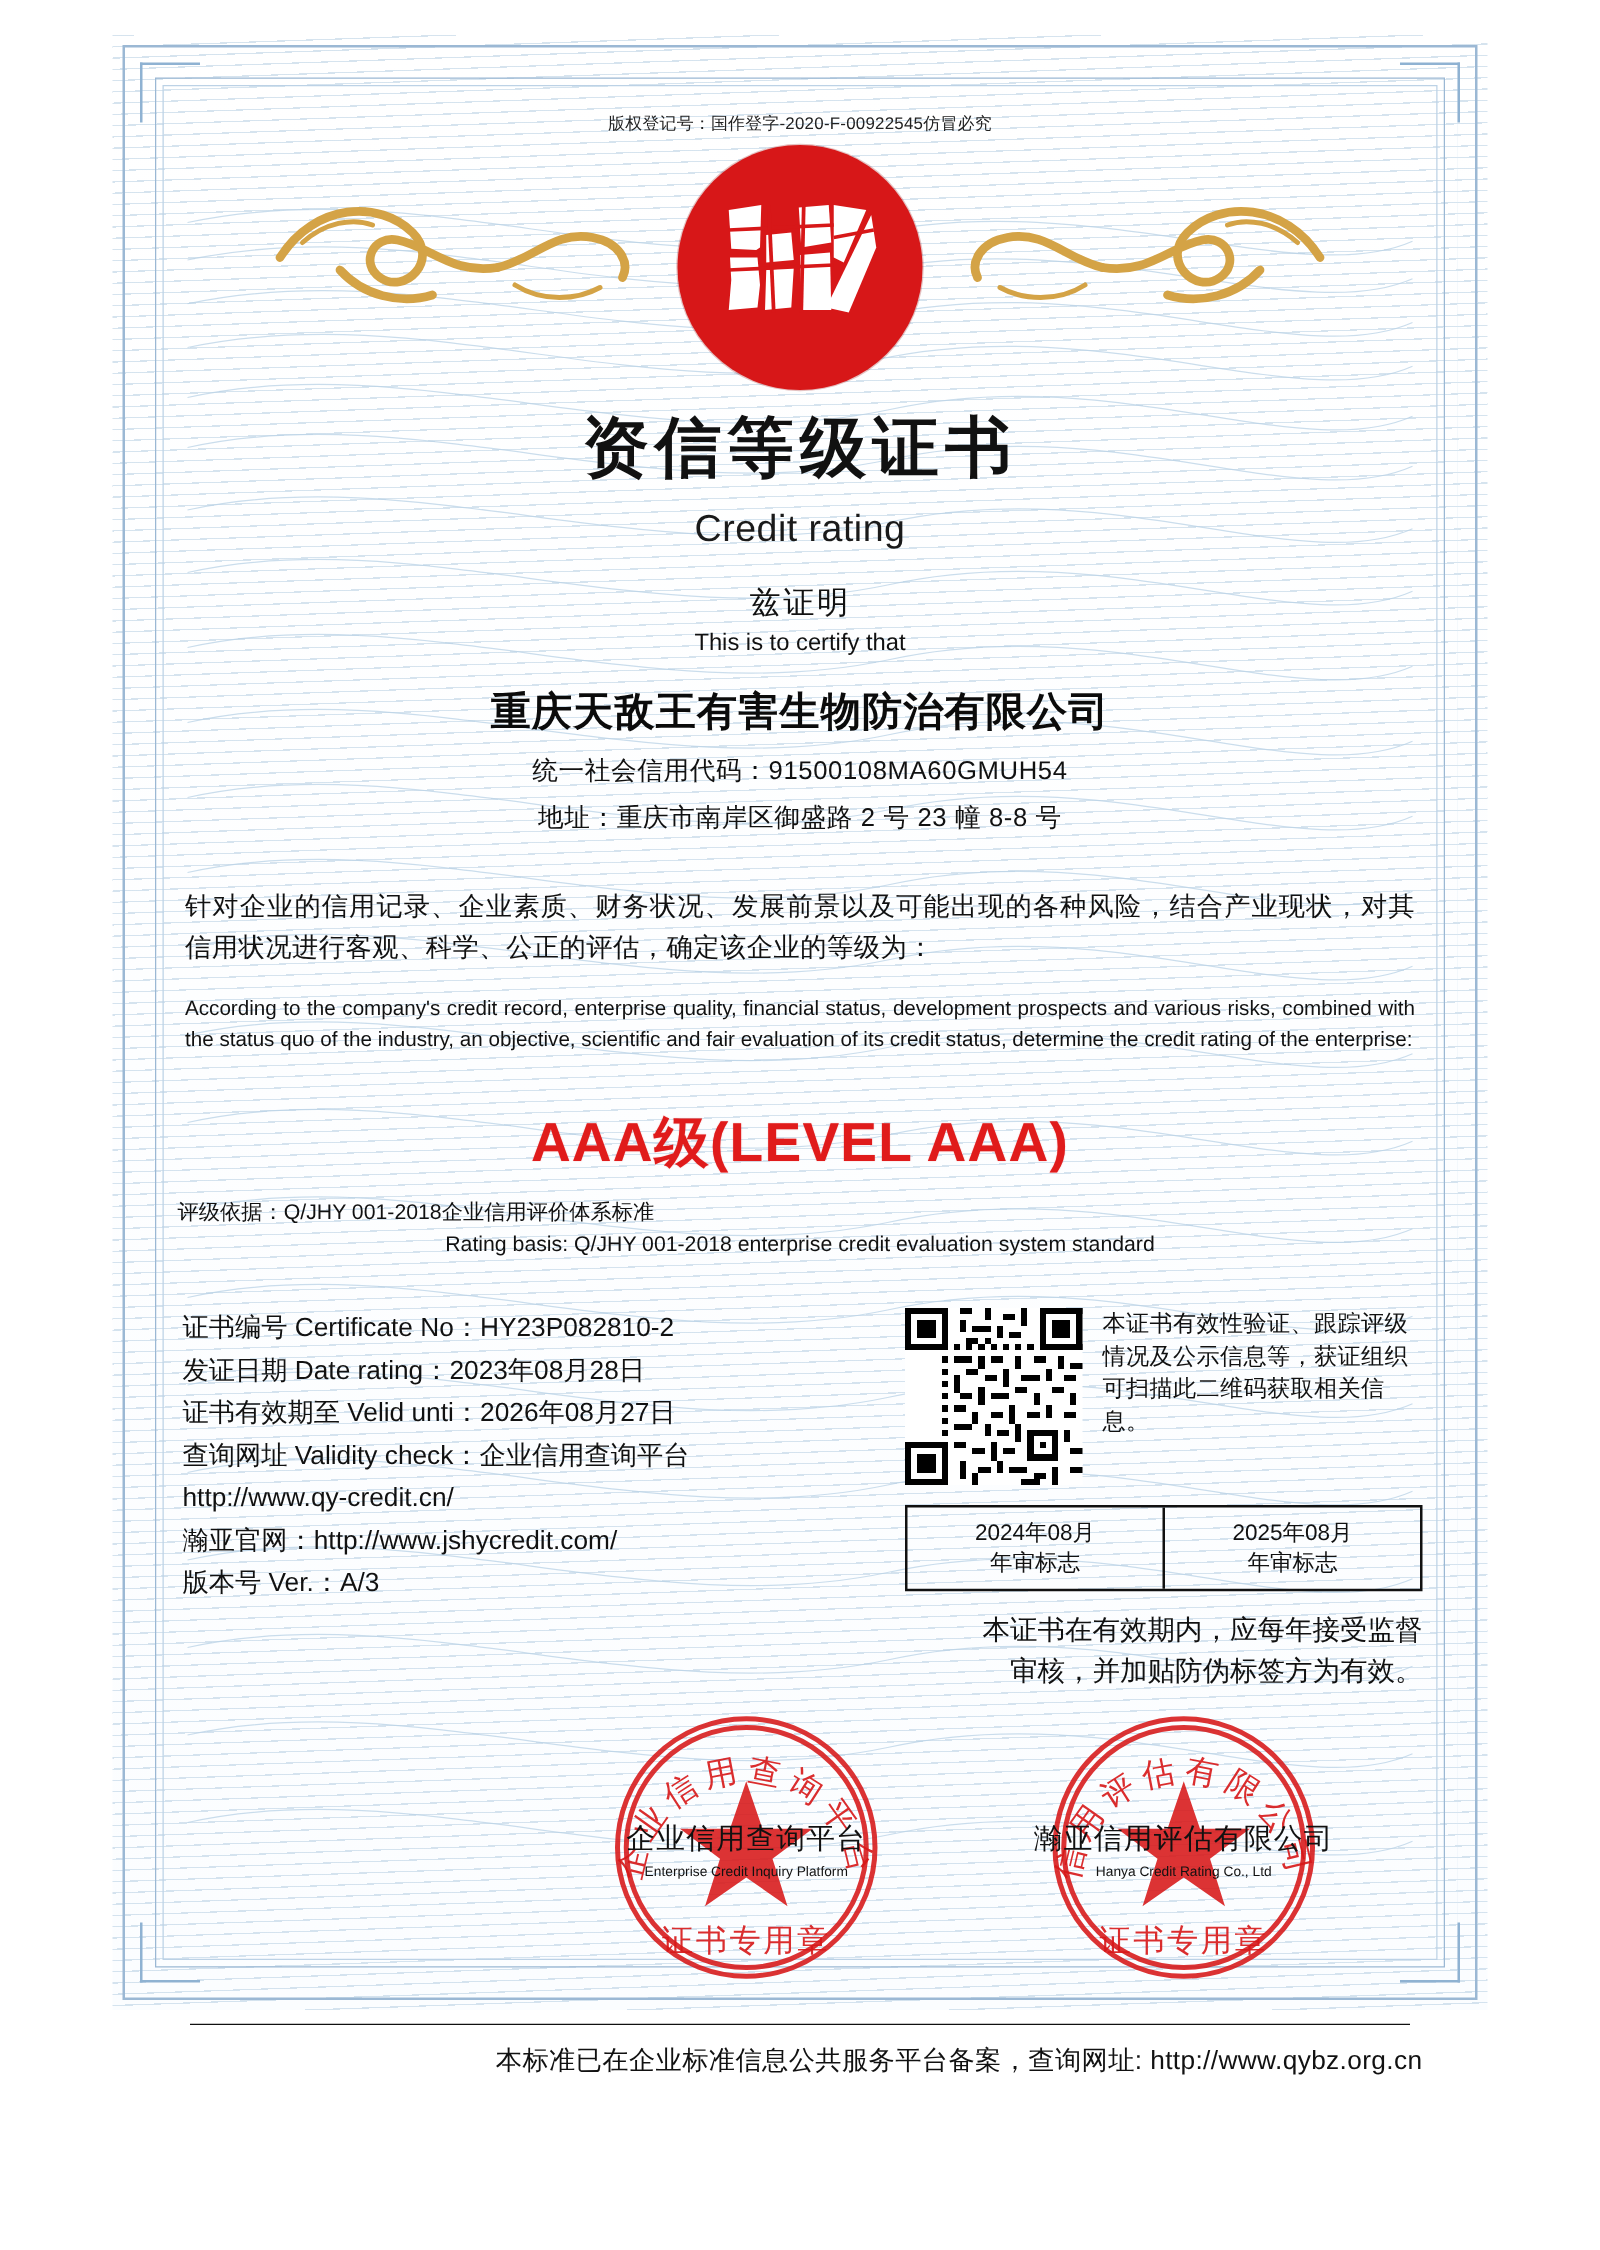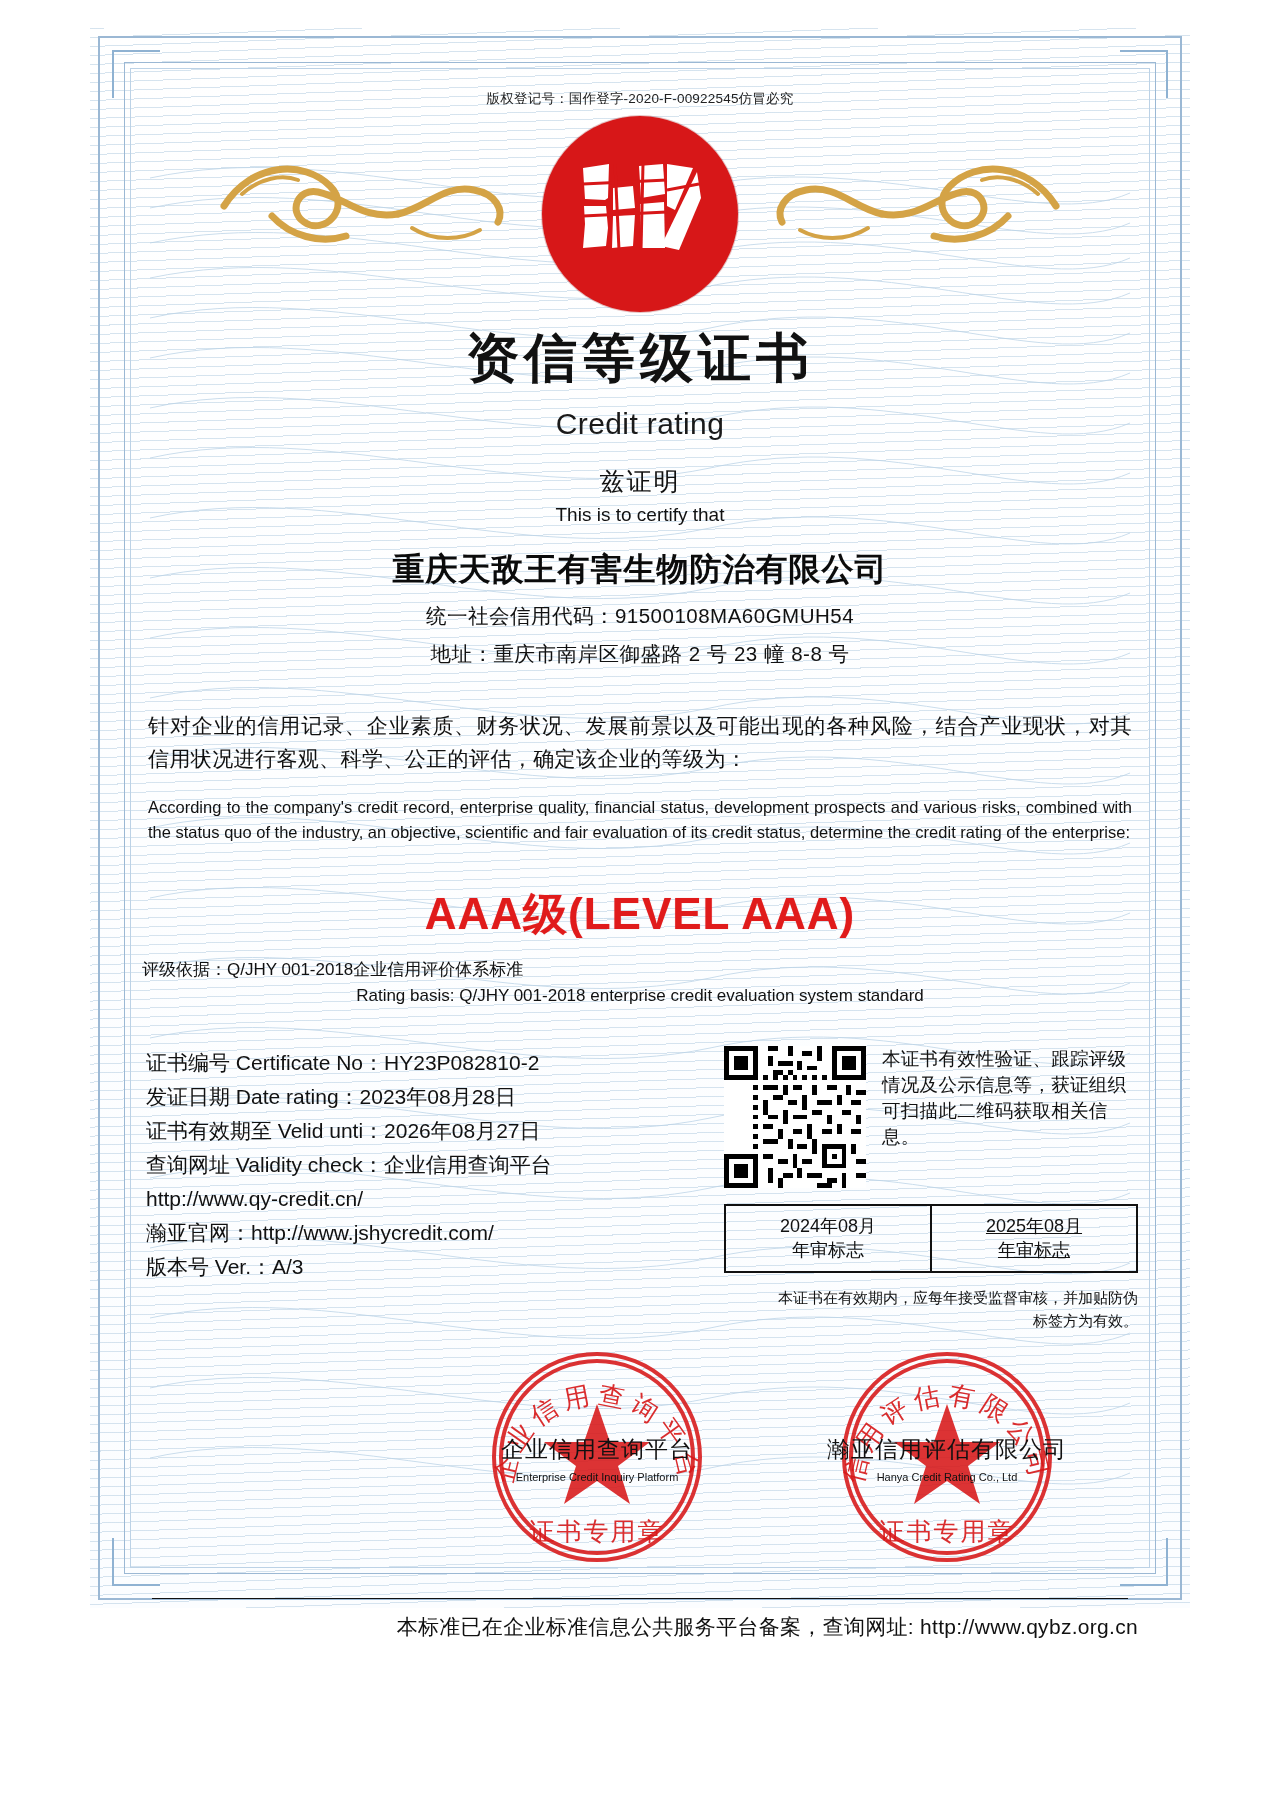--- a/index.html
+++ b/index.html
@@ -265,24 +265,24 @@
     box-sizing: border-box;
   }
   .stamp-cell {
     flex: 1;
     text-align: center;
     padding: 8px 4px 9px 4px;
     font-size: 18px;
     line-height: 1.35;
     color: #111;
   }
-  .stamp-cell + .stamp-cell { border-left: 2px solid #111; text-decoration: underline; }
+  .stamp-cell + .stamp-cell { border-left: 2px solid #111; }
   .note {
     margin-top: 14px;
-    font-size: 15px;
+    font-size: 22px;
     line-height: 1.5;
     color: #111;
     text-align: right;
     margin-left: 44px;
   }
 
   
   .seal-row {
     position: relative;
     height: 250px;

